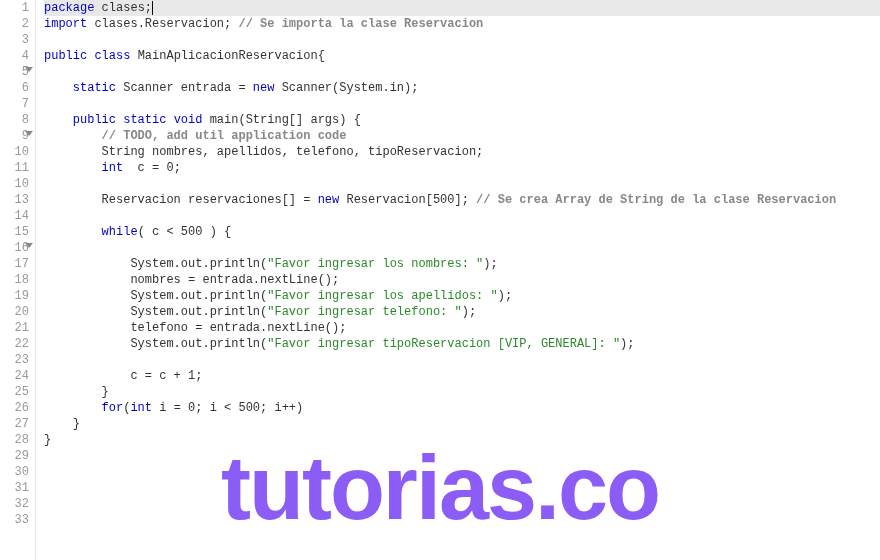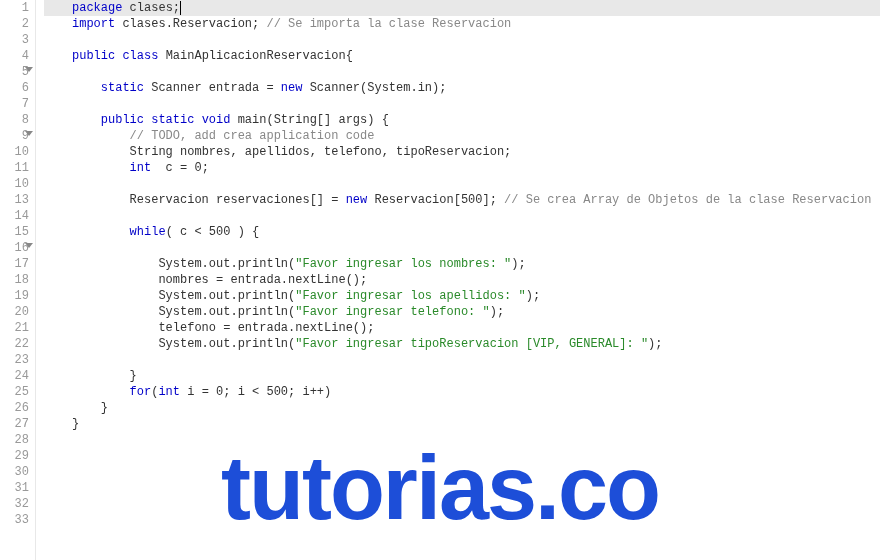--- a/index.html
+++ b/index.html
@@ -44,45 +44,44 @@
 }
 .code-area {
   flex: 1;
   padding-left: 8px;
   position: relative;
 }
 .line {
   height: 16px;
   line-height: 16px;
   white-space: pre;
-  padding-left: 28px;
 }
 .line.current {
   background: #e8e8e8;
 }
 .kw { color: #0000c8; }
 .str { color: #2a8a2a; }
-.com { color: #888; }
+.com { color: #888; font-weight: bold; }
 .plain { color: #333; }
 .cursor {
   display: inline-block;
   width: 1px;
   height: 14px;
   background: #000;
   vertical-align: middle;
 }
 .watermark {
   position: absolute;
   bottom: 20px;
   left: 50%;
   transform: translateX(-50%);
   font-family: Arial, sans-serif;
   font-size: 90px;
   font-weight: 900;
-  color: #1d4ed8;
+  color: #8b5cf6;
   letter-spacing: -2px;
   pointer-events: none;
   z-index: 5;
 }
 </style>
 </head>
 <body>
 
 <div class="editor">
   <div class="gutter">
@@ -123,35 +122,36 @@
 
   <div class="code-area">
     <div class="line current"><span class="kw">package</span><span class="plain"> clases;</span><span class="cursor"></span></div>
     <div class="line"><span class="kw">import</span><span class="plain"> clases.Reservacion; </span><span class="com">// Se importa la clase Reservacion</span></div>
     <div class="line"></div>
     <div class="line"><span class="kw">public</span><span class="kw"> class</span><span class="plain"> MainAplicacionReservacion{</span></div>
     <div class="line"></div>
     <div class="line"><span class="kw">    static</span><span class="plain"> Scanner</span><span class="plain"> entrada = </span><span class="kw">new</span><span class="plain"> Scanner(System.in);</span></div>
     <div class="line"></div>
     <div class="line"><span class="kw">    public</span><span class="kw"> static</span><span class="kw"> void</span><span class="plain"> main(String[] args) {</span></div>
-    <div class="line"><span class="com">        // TODO, add crea application code</span></div>
+    <div class="line"><span class="com">        // TODO, add util application code</span></div>
     <div class="line"><span class="plain">        String</span><span class="plain"> nombres, apellidos, telefono, tipoReservacion;</span></div>
     <div class="line"><span class="kw">        int</span><span class="plain">  c = 0;</span></div>
     <div class="line"></div>
-    <div class="line"><span class="plain">        Reservacion reservaciones[] = </span><span class="kw">new</span><span class="plain"> Reservacion[500]; </span><span class="com">// Se crea Array de Objetos de la clase Reservacion</span></div>
+    <div class="line"><span class="plain">        Reservacion reservaciones[] = </span><span class="kw">new</span><span class="plain"> Reservacion[500]; </span><span class="com">// Se crea Array de String de la clase Reservacion</span></div>
     <div class="line"></div>
     <div class="line"><span class="kw">        while</span><span class="plain">( c &lt; 500 ) {</span></div>
     <div class="line"></div>
     <div class="line"><span class="plain">            System.out.println(</span><span class="str">"Favor ingresar los nombres: "</span><span class="plain">);</span></div>
     <div class="line"><span class="plain">            nombres = entrada.nextLine();</span></div>
     <div class="line"><span class="plain">            System.out.println(</span><span class="str">"Favor ingresar los apellidos: "</span><span class="plain">);</span></div>
     <div class="line"><span class="plain">            System.out.println(</span><span class="str">"Favor ingresar telefono: "</span><span class="plain">);</span></div>
     <div class="line"><span class="plain">            telefono = entrada.nextLine();</span></div>
     <div class="line"><span class="plain">            System.out.println(</span><span class="str">"Favor ingresar tipoReservacion [VIP, GENERAL]: "</span><span class="plain">);</span></div>
     <div class="line"></div>
+    <div class="line"><span class="plain">            c = c + 1;</span></div>
     <div class="line"><span class="plain">        }</span></div>
     <div class="line"><span class="kw">        for</span><span class="plain">(</span><span class="kw">int</span><span class="plain"> i = 0; i &lt; 500; i++)</span></div>
     <div class="line"><span class="plain">    }</span></div>
     <div class="line"><span class="plain">}</span></div>
   </div>
 </div>
 
 <div class="watermark">tutorias.co</div>
 
 </body></html>

